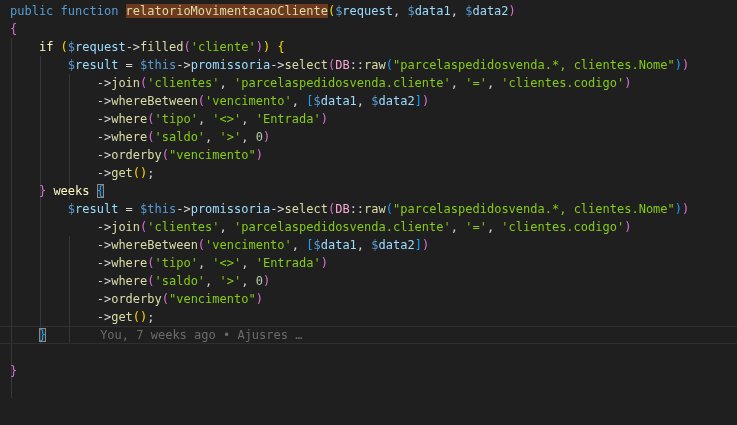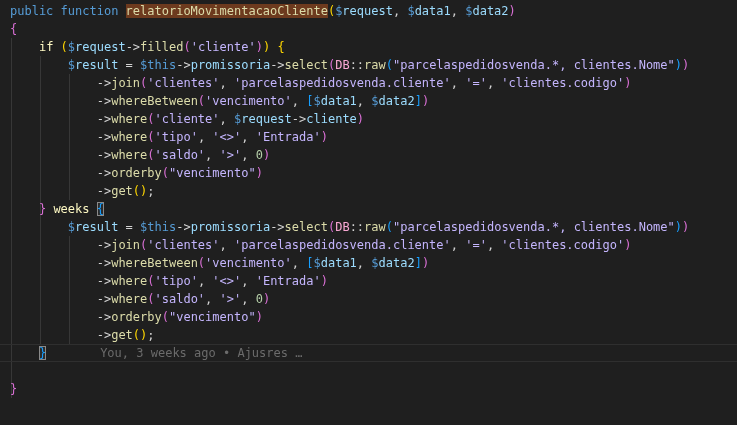--- a/index.html
+++ b/index.html
@@ -19,21 +19,21 @@
   .line.current{
     box-sizing:border-box;height:18px;line-height:16px;
     border-top:1px solid #2f2f2f;border-bottom:1px solid #2f2f2f;
     margin-left:-10px;padding-left:10px;
   }
   .c-k{color:#569cd6;}
   .c-v{color:#9cdcfe;}
   .c-f{color:#dcdcaa;}
   .c-c{color:#f9a8d4;}
   .c-m{color:#fef9c3;}
-  .c-s{color:#c4b5fd;}
+  .c-s{color:#84cc16;}
   .c-n{color:#b5cea8;}
   .c-o{color:#d4d4d4;}
   .c-bg{color:#ffd700;}
   .c-bp{color:#da70d6;}
   .c-bb{color:#179fff;}
   .c-blame{color:#6b6b6b;margin-left:54px;}
   .word-hl{background:#6d3a1e;}
   .bracket-box{outline:1px solid #8a8a8a;outline-offset:-1px;background:rgba(120,120,120,0.12);}
 </style>
 </head>
@@ -44,30 +44,29 @@
   <div class="guide" id="g1"></div>
   <div class="guide" id="g2"></div>
   <div class="guide" id="g3"></div>
   <div id="code">
       <div class="line"><span class="tok c-k">public function </span><span class="tok c-f word-hl">relatorioMovimentacaoCliente</span><span class="tok c-bg">(</span><span class="tok c-k">$</span><span class="tok c-v">request</span><span class="tok c-o">, </span><span class="tok c-k">$</span><span class="tok c-v">data1</span><span class="tok c-o">, </span><span class="tok c-k">$</span><span class="tok c-v">data2</span><span class="tok c-bp">)</span></div>
       <div class="line"><span class="tok c-bp">{</span></div>
       <div class="line"><span class="tok c-o">    </span><span class="tok c-m">if</span><span class="tok c-o"> </span><span class="tok c-bg">(</span><span class="tok c-k">$</span><span class="tok c-v">request</span><span class="tok c-o">-&gt;</span><span class="tok c-f">filled</span><span class="tok c-bp">(</span><span class="tok c-s">'cliente'</span><span class="tok c-bp">)</span><span class="tok c-bg">)</span><span class="tok c-o"> </span><span class="tok c-bg">{</span></div>
       <div class="line"><span class="tok c-o">        </span><span class="tok c-k">$</span><span class="tok c-v">result</span><span class="tok c-o"> = </span><span class="tok c-k">$this</span><span class="tok c-o">-&gt;</span><span class="tok c-v">promissoria</span><span class="tok c-o">-&gt;</span><span class="tok c-f">select</span><span class="tok c-bp">(</span><span class="tok c-c">DB</span><span class="tok c-o">::</span><span class="tok c-f">raw</span><span class="tok c-bb">(</span><span class="tok c-s">"parcelaspedidosvenda.*, clientes.Nome"</span><span class="tok c-bb">)</span><span class="tok c-bp">)</span></div>
       <div class="line"><span class="tok c-o">            -&gt;</span><span class="tok c-f">join</span><span class="tok c-bp">(</span><span class="tok c-s">'clientes'</span><span class="tok c-o">, </span><span class="tok c-s">'parcelaspedidosvenda.cliente'</span><span class="tok c-o">, </span><span class="tok c-s">'='</span><span class="tok c-o">, </span><span class="tok c-s">'clientes.codigo'</span><span class="tok c-bp">)</span></div>
       <div class="line"><span class="tok c-o">            -&gt;</span><span class="tok c-f">whereBetween</span><span class="tok c-bp">(</span><span class="tok c-s">'vencimento'</span><span class="tok c-o">, </span><span class="tok c-bb">[</span><span class="tok c-k">$</span><span class="tok c-v">data1</span><span class="tok c-o">, </span><span class="tok c-k">$</span><span class="tok c-v">data2</span><span class="tok c-bb">]</span><span class="tok c-bp">)</span></div>
-      <div class="line"><span class="tok c-o">            -&gt;</span><span class="tok c-f">where</span><span class="tok c-bp">(</span><span class="tok c-s">'cliente'</span><span class="tok c-o">, </span><span class="tok c-k">$</span><span class="tok c-v">request</span><span class="tok c-o">-&gt;</span><span class="tok c-v">cliente</span><span class="tok c-bp">)</span></div>
       <div class="line"><span class="tok c-o">            -&gt;</span><span class="tok c-f">where</span><span class="tok c-bp">(</span><span class="tok c-s">'tipo'</span><span class="tok c-o">, </span><span class="tok c-s">'&lt;&gt;'</span><span class="tok c-o">, </span><span class="tok c-s">'Entrada'</span><span class="tok c-bp">)</span></div>
       <div class="line"><span class="tok c-o">            -&gt;</span><span class="tok c-f">where</span><span class="tok c-bp">(</span><span class="tok c-s">'saldo'</span><span class="tok c-o">, </span><span class="tok c-s">'&gt;'</span><span class="tok c-o">, </span><span class="tok c-n">0</span><span class="tok c-bp">)</span></div>
       <div class="line"><span class="tok c-o">            -&gt;</span><span class="tok c-f">orderby</span><span class="tok c-bp">(</span><span class="tok c-s">"vencimento"</span><span class="tok c-bp">)</span></div>
       <div class="line"><span class="tok c-o">            -&gt;</span><span class="tok c-f">get</span><span class="tok c-bg">(</span><span class="tok c-bg">)</span><span class="tok c-o">;</span></div>
       <div class="line"><span class="tok c-o">    </span><span class="tok c-bp">}</span><span class="tok c-o"> </span><span class="tok c-m">weeks</span><span class="tok c-o"> </span><span class="tok c-bb bracket-box">{</span></div>
       <div class="line"><span class="tok c-o">        </span><span class="tok c-k">$</span><span class="tok c-v">result</span><span class="tok c-o"> = </span><span class="tok c-k">$this</span><span class="tok c-o">-&gt;</span><span class="tok c-v">promissoria</span><span class="tok c-o">-&gt;</span><span class="tok c-f">select</span><span class="tok c-bp">(</span><span class="tok c-c">DB</span><span class="tok c-o">::</span><span class="tok c-f">raw</span><span class="tok c-bb">(</span><span class="tok c-s">"parcelaspedidosvenda.*, clientes.Nome"</span><span class="tok c-bb">)</span><span class="tok c-bp">)</span></div>
       <div class="line"><span class="tok c-o">            -&gt;</span><span class="tok c-f">join</span><span class="tok c-bp">(</span><span class="tok c-s">'clientes'</span><span class="tok c-o">, </span><span class="tok c-s">'parcelaspedidosvenda.cliente'</span><span class="tok c-o">, </span><span class="tok c-s">'='</span><span class="tok c-o">, </span><span class="tok c-s">'clientes.codigo'</span><span class="tok c-bp">)</span></div>
       <div class="line"><span class="tok c-o">            -&gt;</span><span class="tok c-f">whereBetween</span><span class="tok c-bp">(</span><span class="tok c-s">'vencimento'</span><span class="tok c-o">, </span><span class="tok c-bb">[</span><span class="tok c-k">$</span><span class="tok c-v">data1</span><span class="tok c-o">, </span><span class="tok c-k">$</span><span class="tok c-v">data2</span><span class="tok c-bb">]</span><span class="tok c-bp">)</span></div>
       <div class="line"><span class="tok c-o">            -&gt;</span><span class="tok c-f">where</span><span class="tok c-bp">(</span><span class="tok c-s">'tipo'</span><span class="tok c-o">, </span><span class="tok c-s">'&lt;&gt;'</span><span class="tok c-o">, </span><span class="tok c-s">'Entrada'</span><span class="tok c-bp">)</span></div>
       <div class="line"><span class="tok c-o">            -&gt;</span><span class="tok c-f">where</span><span class="tok c-bp">(</span><span class="tok c-s">'saldo'</span><span class="tok c-o">, </span><span class="tok c-s">'&gt;'</span><span class="tok c-o">, </span><span class="tok c-n">0</span><span class="tok c-bp">)</span></div>
       <div class="line"><span class="tok c-o">            -&gt;</span><span class="tok c-f">orderby</span><span class="tok c-bp">(</span><span class="tok c-s">"vencimento"</span><span class="tok c-bp">)</span></div>
       <div class="line"><span class="tok c-o">            -&gt;</span><span class="tok c-f">get</span><span class="tok c-bg">(</span><span class="tok c-bg">)</span><span class="tok c-o">;</span></div>
-      <div class="line current"><span class="tok c-o">    </span><span class="tok c-bb bracket-box">}</span><span class="tok c-blame">You, 3 weeks ago • Ajusres …</span></div>
+      <div class="line current"><span class="tok c-o">    </span><span class="tok c-bb bracket-box">}</span><span class="tok c-blame">You, 7 weeks ago • Ajusres …</span></div>
       <div class="line"></div>
       <div class="line"><span class="tok c-bp">}</span></div>
     </div>
 </div>
 
 </body></html>

